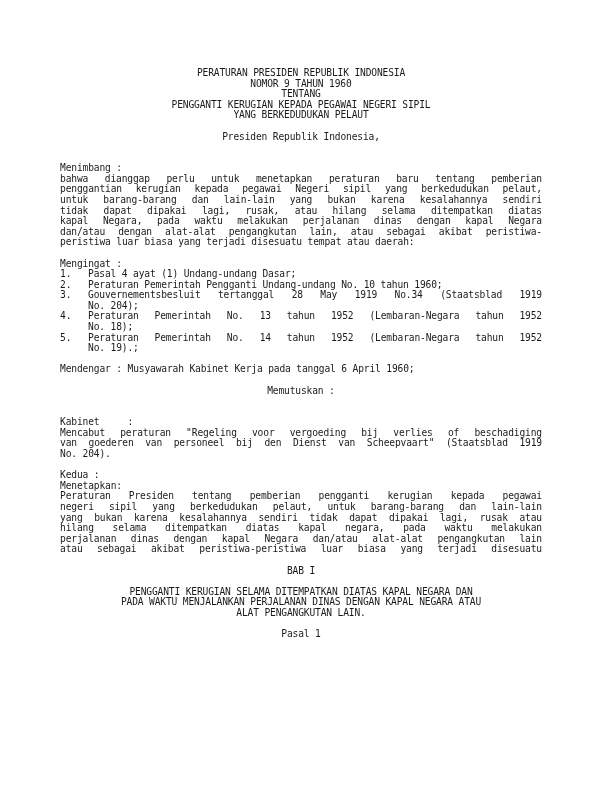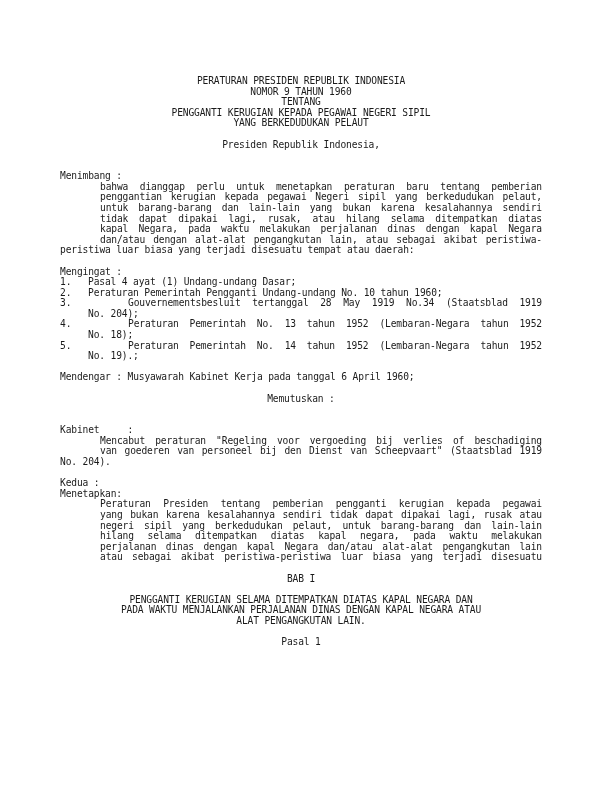--- a/index.html
+++ b/index.html
@@ -2,24 +2,24 @@
 <html><head>
   <meta charset="utf-8">
   <style>
     html, body { margin: 0; padding: 0; background: #ffffff; }
     body {
       width: 612px; height: 792px; position: relative; overflow: hidden;
       font-family: "DejaVu Sans Mono", "Liberation Mono", monospace;
       font-size: 9.6px; line-height: 10.6px; color: #1a1a1a;
       letter-spacing: -0.15px;
     }
-    .page { position: absolute; left: 60px; top: 76px; width: 482px; }
+    .page { position: absolute; left: 60px; top: 68px; width: 482px; }
     .c { text-align: center; }
     .line { display: block; white-space: nowrap; }
-    .jline { display: block; text-align: justify; text-align-last: justify; white-space: normal; height: 10.6px; overflow: hidden; margin-left: 40px; }
+    .jline { display: block; text-align: justify; text-align-last: justify; white-space: normal; height: 10.6px; overflow: hidden; }
     .gap { height: 10.6px; }
     .list-item { display: flex; }
     .num { width: 28px; flex: none; }
     .txt { flex: 1; }
   </style>
 </head>
 <body>
 
 <div class="page">
 
@@ -106,22 +106,22 @@
     <span class="jline">van goederen van personeel bij den Dienst van Scheepvaart" (Staatsblad 1919</span>
     <span class="line">No. 204).</span>
   </div>
 
   <div class="gap"></div>
 
   <div>
     <span class="line">Kedua :</span>
     <span class="line">Menetapkan:</span>
     <span class="jline">Peraturan Presiden tentang pemberian pengganti kerugian kepada pegawai</span>
+    <span class="jline">negeri sipil yang berkedudukan pelaut, untuk barang-barang dan lain-lain</span>
     <span class="jline">yang bukan karena kesalahannya sendiri tidak dapat dipakai lagi, rusak atau</span>
-    <span class="jline">negeri sipil yang berkedudukan pelaut, untuk barang-barang dan lain-lain</span>
     <span class="jline">hilang selama ditempatkan diatas kapal negara, pada waktu melakukan</span>
     <span class="jline">perjalanan dinas dengan kapal Negara dan/atau alat-alat pengangkutan lain</span>
     <span class="jline">atau sebagai akibat peristiwa-peristiwa luar biasa yang terjadi disesuatu</span>
   </div>
 
   <div class="gap"></div>
 
   <div class="c">
     <span class="line">BAB I</span>
     <div class="gap"></div>

